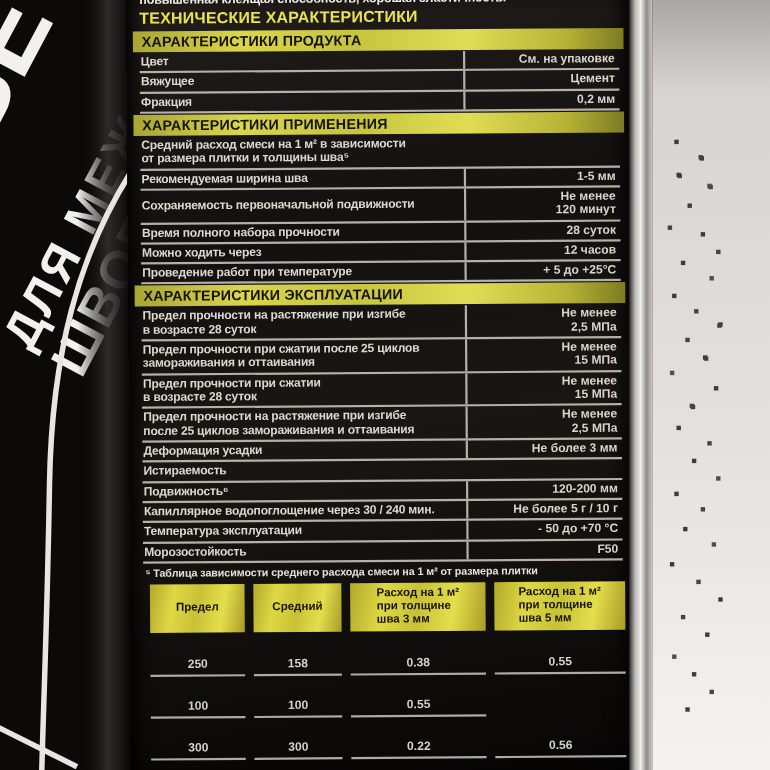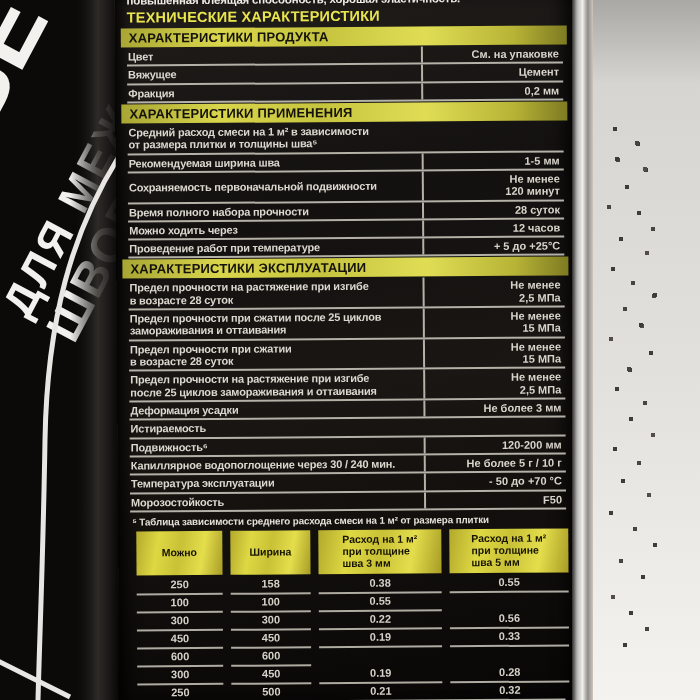--- a/index.html
+++ b/index.html
@@ -35,21 +35,21 @@
 
   
   .ct{margin:1px 2px 3px 6px;border-bottom:2px solid #b4b1a8;}
   .ct-head,.ct-row{display:grid;grid-template-columns:86px 80px 123px 119px;column-gap:8px;}
   .ct-head{margin-bottom:2px;}
   .ct-h{background:linear-gradient(100deg,#b3a92c 0%,#ded843 25%,#c9c136 50%,#e4de4c 75%,#a89c26 100%);
         color:#161300;font-weight:bold;font-size:10.5px;line-height:1.12;text-align:left;
         white-space:pre-line;display:flex;align-items:center;justify-content:center;
         min-height:44px;padding:1px 2px;box-sizing:border-box;}
   .ct-cell{font-weight:bold;font-size:11px;color:#d4d1c8;text-align:center;
-           padding:1.5px 0 2.5px;border-bottom:2px solid #aeaba2;}
+           padding:1.5px 0 2.5px;border-bottom:2px solid #aeaba2;margin-top:20px;}
   .ct-row:last-child .ct-cell{border-bottom:none;padding-bottom:3px;}
 
   
   .bag-edge{position:absolute;left:572px;top:0;width:21px;height:700px;
             background:linear-gradient(90deg,#2e2c2a 0%,#b9b7b4 25%,#f0efec 50%,#8f8d8a 75%,#cfc5bd 100%);}
   .backdrop{position:absolute;left:593px;top:0;width:107px;height:700px;
             background:linear-gradient(180deg,#aaa8a5 0%,#d7d5d2 12%,#e3e1de 55%,#f4f3f0 100%);}
   .dots{position:absolute;left:600px;top:0;width:2px;height:2px;background:transparent;
         box-shadow:
         14px 128px 0 1px #3e3c38, 36px 142px 0 1px #47453f, 16px 158px 0 1px #3e3c38,
@@ -181,22 +181,22 @@
     </div>
     <div class="spec-row">
       <div class="lbl">Морозостойкость</div>
       <div class="val">F50</div>
     </div>
 
     <div class="footnote">⁵ Таблица зависимости среднего расхода смеси на 1 м² от размера плитки</div>
 
     <div class="ct">
       <div class="ct-head">
-        <div class="ct-h">Можно</div>
-        <div class="ct-h">Ширина</div>
+        <div class="ct-h">Предел</div>
+        <div class="ct-h">Средний</div>
         <div class="ct-h">Расход на 1 м²
 при толщине
 шва 3 мм</div>
         <div class="ct-h">Расход на 1 м²
 при толщине
 шва 5 мм</div>
       </div>
       <div class="ct-row">
         <div class="ct-cell">250</div>
         <div class="ct-cell">158</div>

